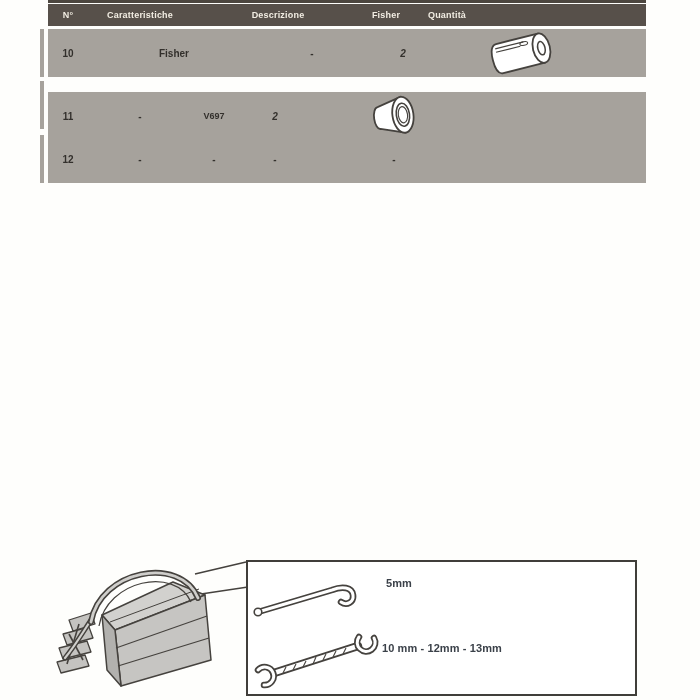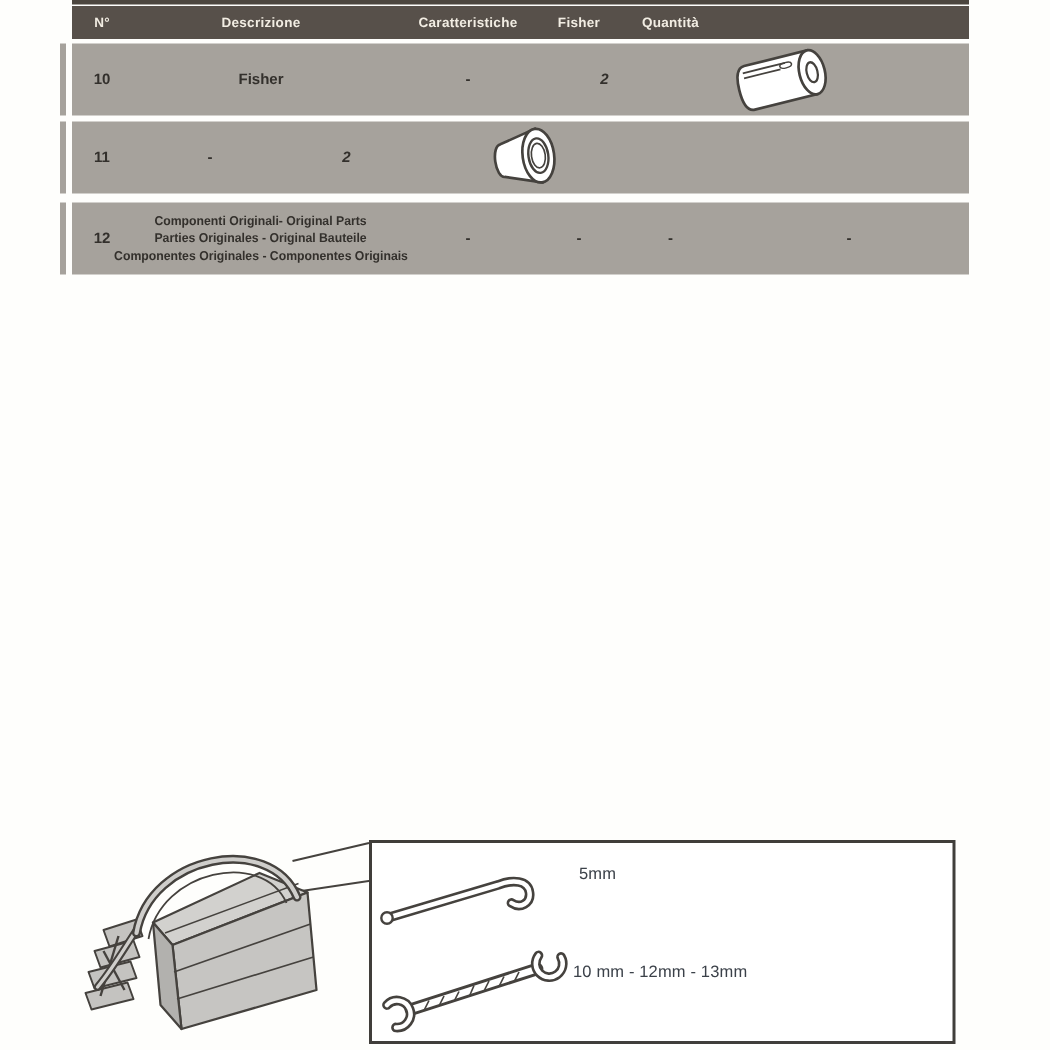--- a/index.html
+++ b/index.html
@@ -33,39 +33,39 @@
   .qty{font-size:10px;font-weight:bold;font-style:italic;}
   .multiline{flex-direction:column;line-height:1.3;}
   .multiline div{font-size:8.5px;font-weight:bold;white-space:nowrap;transform:scaleX(.96);}
   
   .toolbox-svg{position:absolute;left:55px;top:560px;}
   .callout{
     position:absolute;left:246px;top:560px;width:391px;height:136px;
     border:2px solid #403e3a;background:#ffffff;box-sizing:border-box;
   }
   .tool-label{
-    position:absolute;font-size:11px;font-weight:normal;color:#3b4149;
+    position:absolute;font-size:11px;font-weight:bold;color:#3b4149;
     letter-spacing:.1px;white-space:nowrap;
   }
   .lbl-allen{left:138px;top:15px;}
   .lbl-wrench{left:134px;top:80px;}
   .allen-svg{position:absolute;left:2px;top:12px;}
   .wrench-svg{position:absolute;left:4px;top:62px;}
 </style>
 </head>
 <body>
 
 <div class="canvas">
 
   <div class="toprule"></div>
 
   <div class="thead">
     <div class="cell th col-n">N°</div>
+    <div class="cell th col-car">Caratteristiche</div>
     <div class="cell th col-desc">Descrizione</div>
-    <div class="cell th col-car">Caratteristiche</div>
     <div class="cell th col-cod">Fisher</div>
     <div class="cell th col-qty">Quantità</div>
     <div class="cell th col-img"></div>
   </div>
 
   <div class="sliver" style="top:29px;height:48px;"></div>
   <div class="sliver" style="top:81px;height:48px;"></div>
   <div class="sliver" style="top:135px;height:48px;"></div>
 
   <div class="trow" style="top:29px;">
@@ -80,43 +80,39 @@
           <ellipse cx="59" cy="23" rx="8.5" ry="15" stroke-width="1.8"></ellipse>
           <ellipse cx="59" cy="23" rx="3.6" ry="6.8" stroke-width="1.5" fill="#ffffff"></ellipse>
           <line x1="14" y1="12.5" x2="43" y2="12.5" stroke-width="1.2"></line>
           <line x1="14" y1="16" x2="39" y2="16" stroke-width="1.2"></line>
           <ellipse cx="43" cy="14.2" rx="4" ry="1.8" fill="none" stroke-width="1"></ellipse>
         </g>
       </svg>
     </div>
   </div>
 
-  <div class="trow" style="top:81px;">
+  <div class="trow" style="top:92px;">
     <div class="cell num col-n">11</div>
     <div class="cell dash col-car">-</div>
+    <div class="cell code col-cod">V697</div>
     <div class="cell qty col-qty">2</div>
     <div class="cell col-img">
       <svg width="58" height="44" viewBox="0 0 58 44">
         <g transform="rotate(-8 29 22)" stroke="#45423e" fill="#ffffff">
           <path d="M14,11 C11,11 9,16 9,22 C9,28 11,33 14,33 L38,40 L38,4 Z" stroke-width="1.8"></path>
           <ellipse cx="38" cy="22" rx="10.5" ry="18" stroke-width="1.8"></ellipse>
           <ellipse cx="38" cy="22" rx="6.6" ry="11.6" stroke-width="1.6" fill="#ffffff"></ellipse>
           <ellipse cx="38" cy="22" rx="4.6" ry="8.2" stroke-width="1.1" fill="#ffffff"></ellipse>
         </g>
       </svg>
     </div>
   </div>
 
   <div class="trow" style="top:135px;">
     <div class="cell num col-n">12</div>
-    <div class="cell col-desc multiline">
-      <div>Componenti Originali- Original Parts</div>
-      <div>Parties Originales - Original Bauteile</div>
-      <div>Componentes Originales - Componentes Originais</div>
-    </div>
     <div class="cell dash col-car">-</div>
     <div class="cell dash col-cod">-</div>
     <div class="cell dash col-qty">-</div>
     <div class="cell dash col-img">-</div>
   </div>
 
   <svg class="toolbox-svg" width="200" height="140" viewBox="0 0 200 140">
     <g stroke="#45423e" stroke-linejoin="round">
 
       <line x1="140" y1="14" x2="191" y2="2" stroke-width="1.4"></line>

